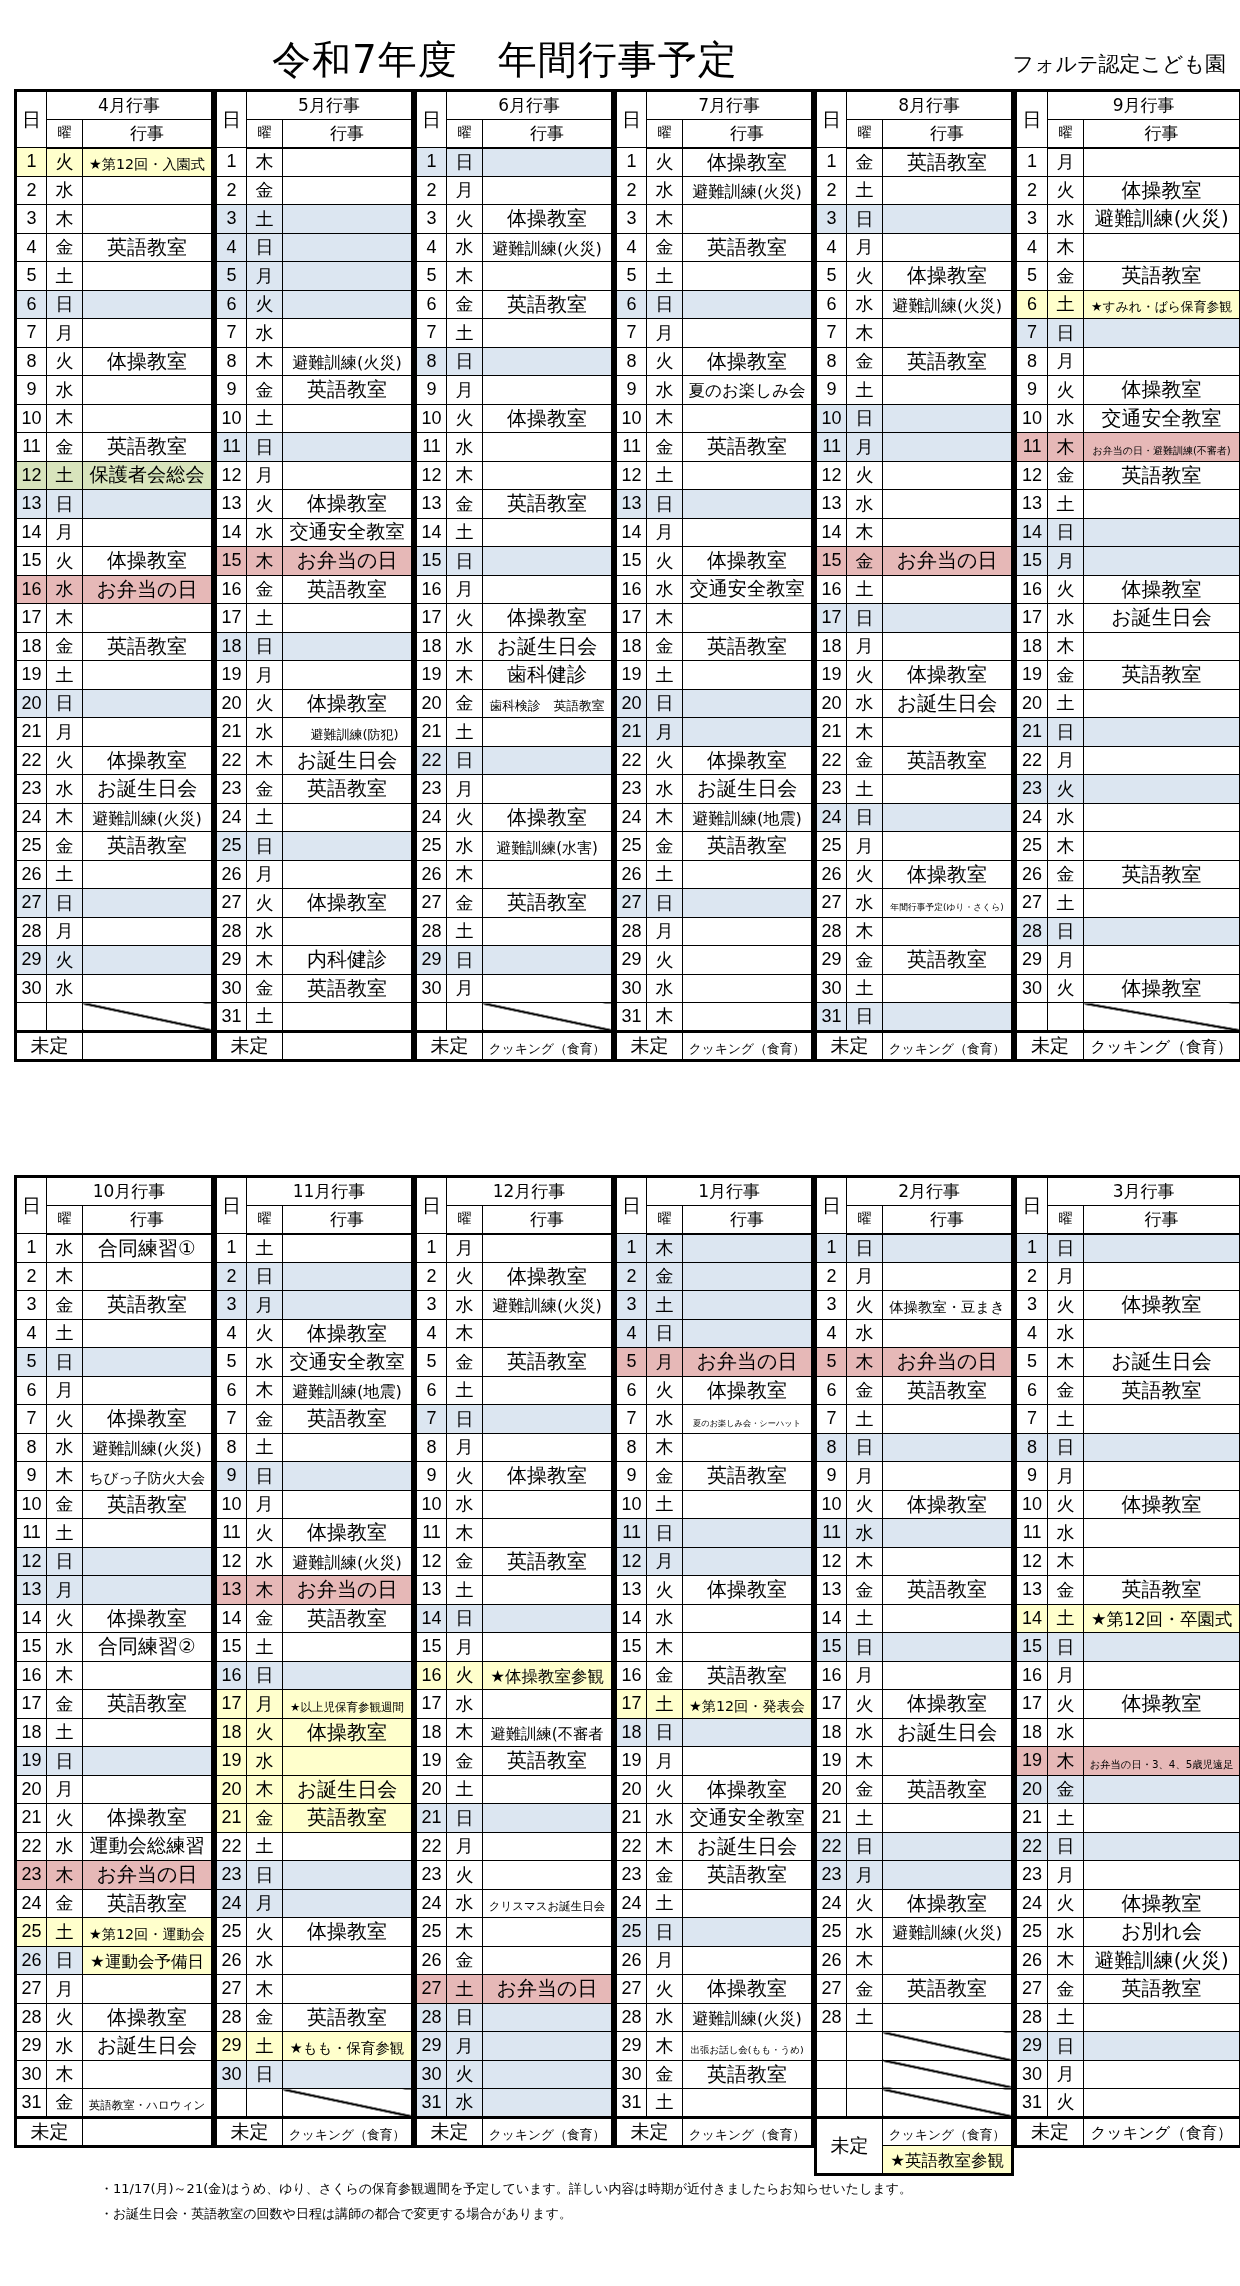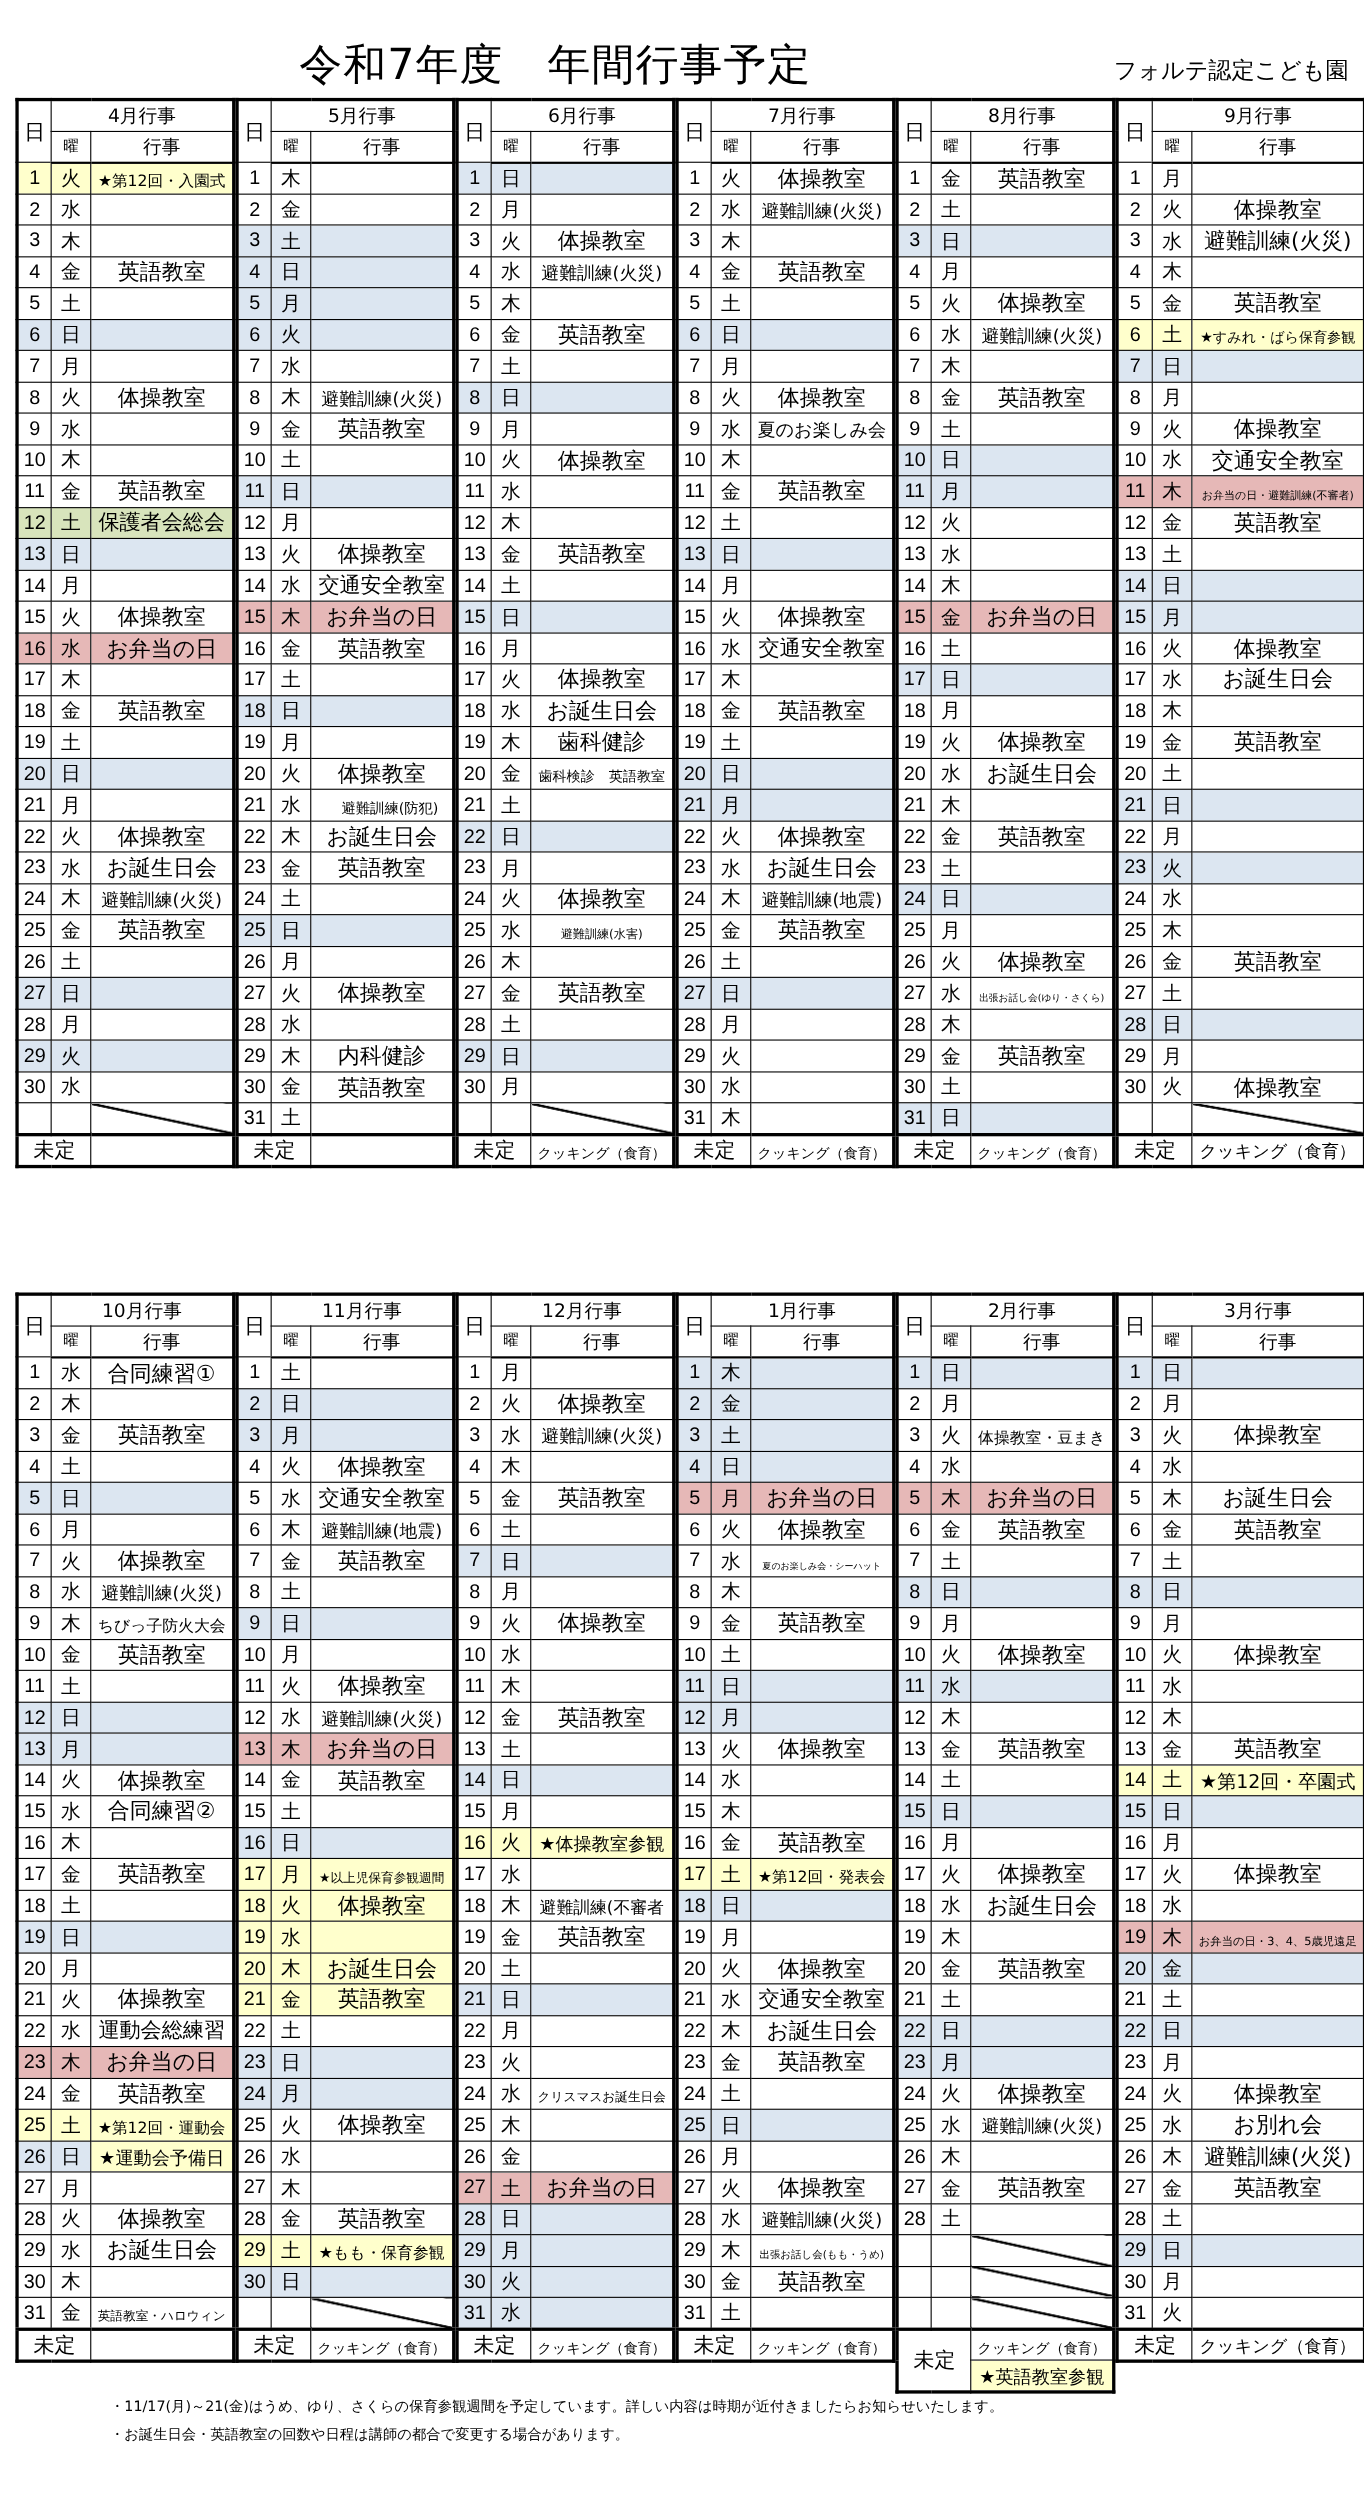--- a/index.html
+++ b/index.html
@@ -537,21 +537,21 @@
             <td class="c-e"><span></span></td>
           </tr>
           <tr class="r hl-n">
             <td class="c-d">24</td>
             <td class="c-w">火</td>
             <td class="c-e"><span style="font-size: 20px;">体操教室</span></td>
           </tr>
           <tr class="r hl-n">
             <td class="c-d">25</td>
             <td class="c-w">水</td>
-            <td class="c-e"><span style="font-size: 11px; margin-top: 20px;">避難訓練(水害)</span></td>
+            <td class="c-e"><span style="font-size: 15px; margin-top: 20px;">避難訓練(水害)</span></td>
           </tr>
           <tr class="r hl-n">
             <td class="c-d">26</td>
             <td class="c-w">木</td>
             <td class="c-e"><span></span></td>
           </tr>
           <tr class="r hl-n">
             <td class="c-d">27</td>
             <td class="c-w">金</td>
             <td class="c-e"><span style="font-size: 20px;">英語教室</span></td>
@@ -899,21 +899,21 @@
             <td class="c-e"><span></span></td>
           </tr>
           <tr class="r hl-n">
             <td class="c-d">26</td>
             <td class="c-w">火</td>
             <td class="c-e"><span style="font-size: 20px;">体操教室</span></td>
           </tr>
           <tr class="r hl-n">
             <td class="c-d">27</td>
             <td class="c-w">水</td>
-            <td class="c-e"><span style="font-size: 8.8px;">出張お話し会(ゆり・さくら)</span></td>
+            <td class="c-e"><span style="font-size: 8.8px;">年間行事予定(ゆり・さくら)</span></td>
           </tr>
           <tr class="r hl-n">
             <td class="c-d">28</td>
             <td class="c-w">木</td>
             <td class="c-e"><span></span></td>
           </tr>
           <tr class="r hl-n">
             <td class="c-d">29</td>
             <td class="c-w">金</td>
             <td class="c-e"><span style="font-size: 20px;">英語教室</span></td>

